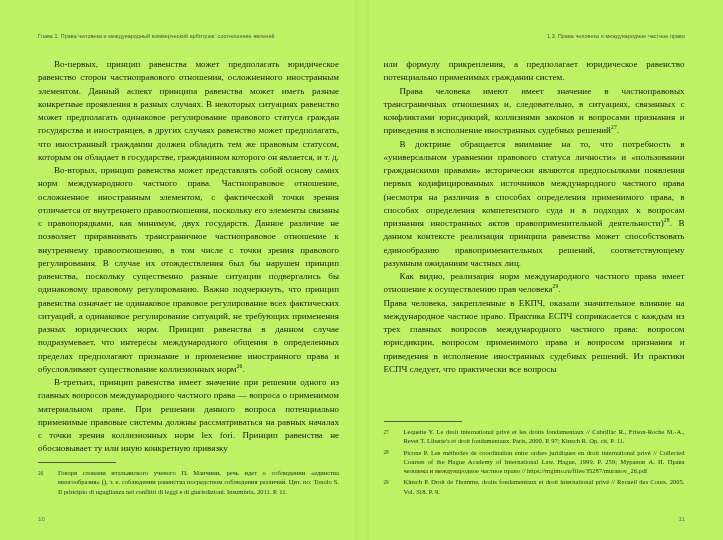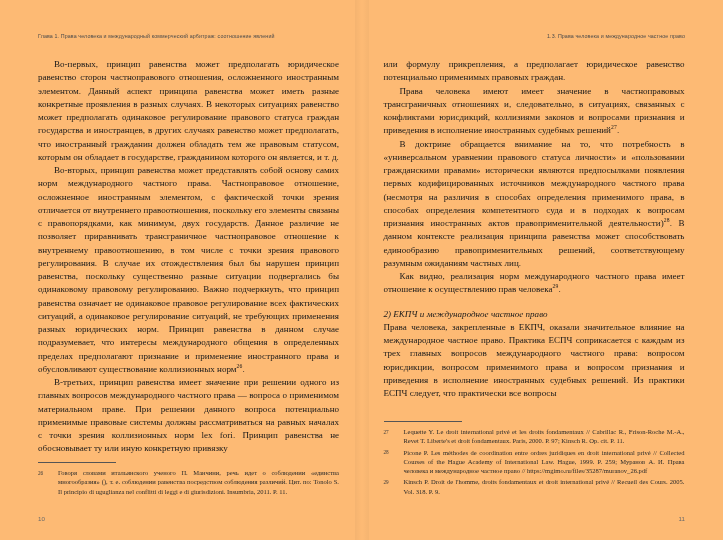--- a/index.html
+++ b/index.html
@@ -38,21 +38,21 @@
     background: linear-gradient(to right, rgba(0,0,0,0.035), rgba(0,0,0,0.0) 45%, rgba(0,0,0,0.0) 55%, rgba(0,0,0,0.030));
     pointer-events: none;
     z-index: 4;
   }
 
   .page {
     position: relative;
     width: 361.5px;
     height: 540px;
     box-sizing: border-box;
-    background: #fdba74;
+    background: #bef264;
   }
   .page-left  { padding: 0 22px 0 38px; }
   .page-right { padding: 0 38px 0 22px; }
 
   .running-head {
     position: absolute;
     top: 33px;
     font-size: 5.3px;
     letter-spacing: 0.12px;
     color: #4b4b4b;
@@ -169,30 +169,29 @@
     </div>
 
     <div class="folio">10</div>
   </div>
 
   <div class="page page-right">
 
     <div class="running-head">1.3. Права человека и международное частное право</div>
 
     <div class="textblock">
-      <p class="noindent">или формулу прикрепления, а предполагает юридическое равенство потенциально применимых правовых граждан.</p>
+      <p class="noindent">или формулу прикрепления, а предполагает юридическое равенство потенциально применимых гражданин систем.</p>
 
       <p><span>Права человека имеют имеет значение в частноправовых трансграничных отношениях и, следовательно, в ситуациях, связанных с конфликтами юрисдикций, коллизиями законов и вопросами признания и приведения в исполнение иностранных судебных решений</span><sup class="fn">27</sup><span>.</span></p>
 
 
       <p><span>В доктрине обращается внимание на то, что потребность в «универсальном уравнении правового статуса личности» и «пользовании гражданскими правами» исторически являются предпосылками появления первых кодифицированных источников международного частного права (несмотря на различия в способах определения применимого права, в способах определения компетентного суда и в подходах к вопросам признания иностранных актов правоприменительной деятельности)</span><sup class="fn">28</sup>. <span>В данном контексте реализация принципа равенства может способствовать единообразию правоприменительных решений, соответствующему разумным ожиданиям частных лиц.</span></p>
 
       <p><span>Как видно, реализация норм международного частного права имеет отношение к осуществлению прав человека</span><sup class="fn">29</sup><span>.</span></p>
 
-      <p class="subhead">2) ЕКПЧ и международное частное право</p>
 
       <p class="noindent">Права человека, закрепленные в ЕКПЧ, оказали значительное влияние на международное частное право. Практика ЕСПЧ соприкасается с каждым из трех главных вопросов международного частного права: вопросом юрисдикции, вопросом применимого права и вопросом признания и приведения в исполнение иностранных судебных решений. Из практики ЕСПЧ следует, что практически все вопросы</p>
     </div>
 
     <div class="footnotes">
       <div class="fn-rule"></div>
 
       <div class="fn-item">
         <div class="fn-marker">27</div>
         <div class="fn-text">Lequette Y. Le droit international privé et les droits fondamentaux // Cabrillac R., Frison-Roche M.-A., Revet T. Liberte's et droit fondamentaux. Paris, 2000. P. 97; Kinsch R. Op. cit. P. 11.</div>

